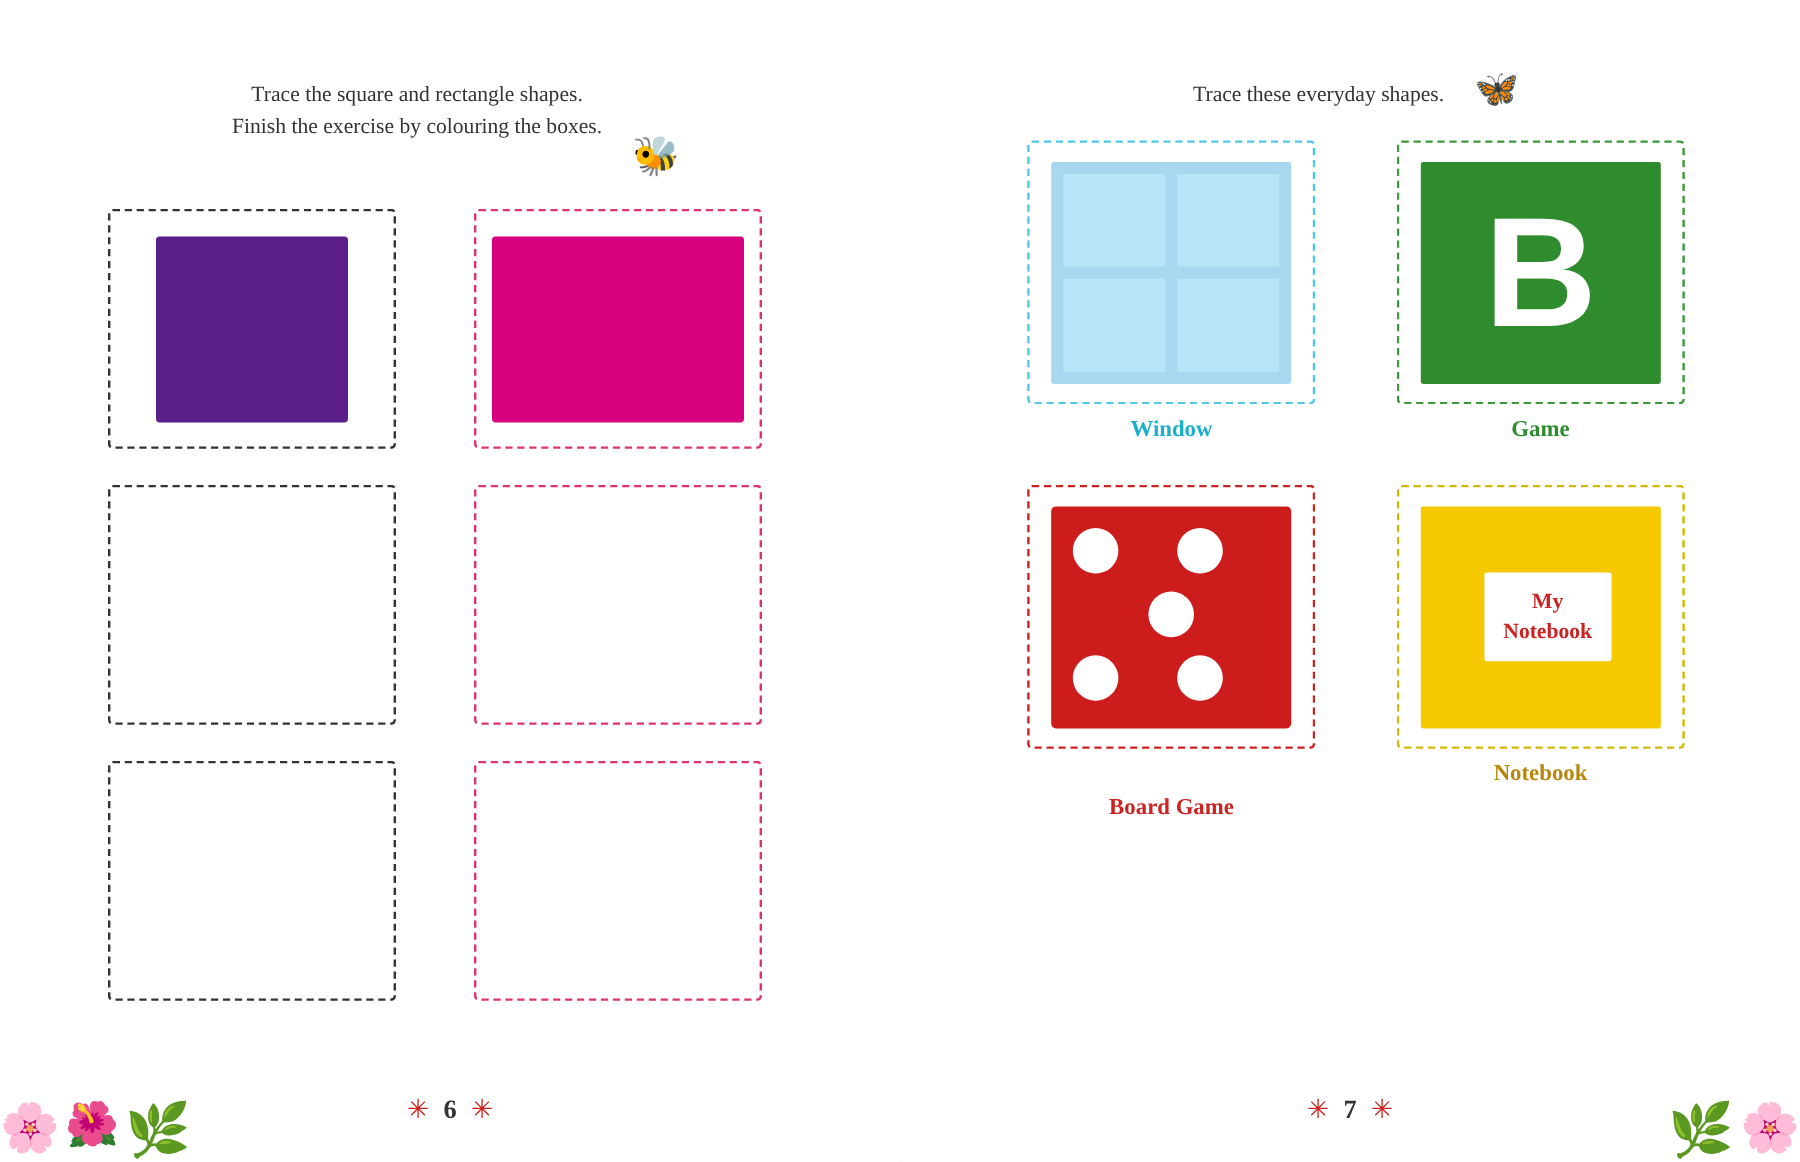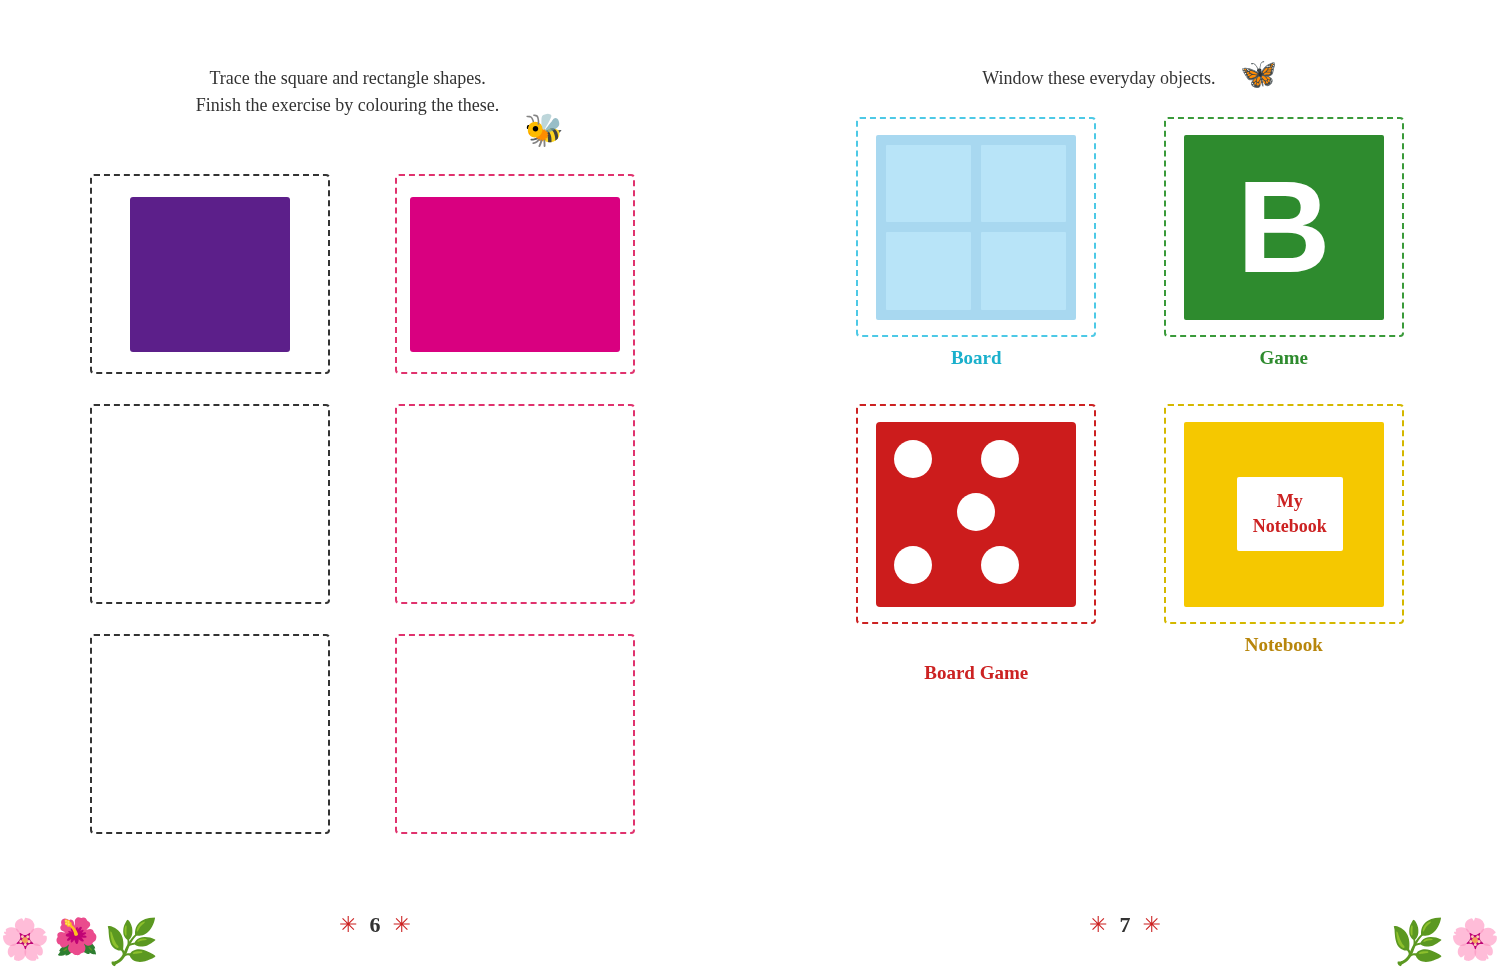--- a/index.html
+++ b/index.html
@@ -313,21 +313,21 @@
 <div class="page-container">
 
   <div class="page-divider"></div>
 
   <div class="left-page">
 
     <div class="instruction-row">
       <div style="text-align:center;">
         <div class="instruction-text">
           <span>Trace the square and rectangle shapes.</span><br>
-          <span>Finish the exercise by colouring the these.</span>
+          <span>Finish the exercise by colouring the boxes.</span>
         </div>
       </div>
       <div style="font-size:32px; margin-top:-10px; margin-left:10px;">🐝</div>
     </div>
 
     <div class="shapes-grid">
 
       <div class="shape-box dashed-border-black">
         <div class="shape-filled-purple"></div>
       </div>
@@ -353,37 +353,37 @@
       <span style="font-size:36px;">🌺</span>
       <span style="font-size:44px;">🌿</span>
     </div>
 
   </div>
 
   <div class="right-page">
 
     <div class="right-instruction-row">
       <div class="instruction-text" style="margin-bottom:0;">
-        <span>Window these everyday objects.</span>
+        <span>Trace these everyday shapes.</span>
       </div>
       <div style="font-size:30px; margin-left:10px;">🦋</div>
     </div>
 
     <div class="objects-grid">
 
       <div class="object-card">
         <div class="object-box dashed-cyan">
           <div class="window-illustration">
             <div class="window-pane"></div>
             <div class="window-pane"></div>
             <div class="window-pane"></div>
             <div class="window-pane"></div>
           </div>
         </div>
-        <div class="object-label label-cyan">Board</div>
+        <div class="object-label label-cyan">Window</div>
       </div>
 
       <div class="object-card">
         <div class="object-box dashed-green">
           <div class="block-illustration">
             <span class="block-letter">B</span>
           </div>
         </div>
         <div class="object-label label-green">Game</div>
       </div>

